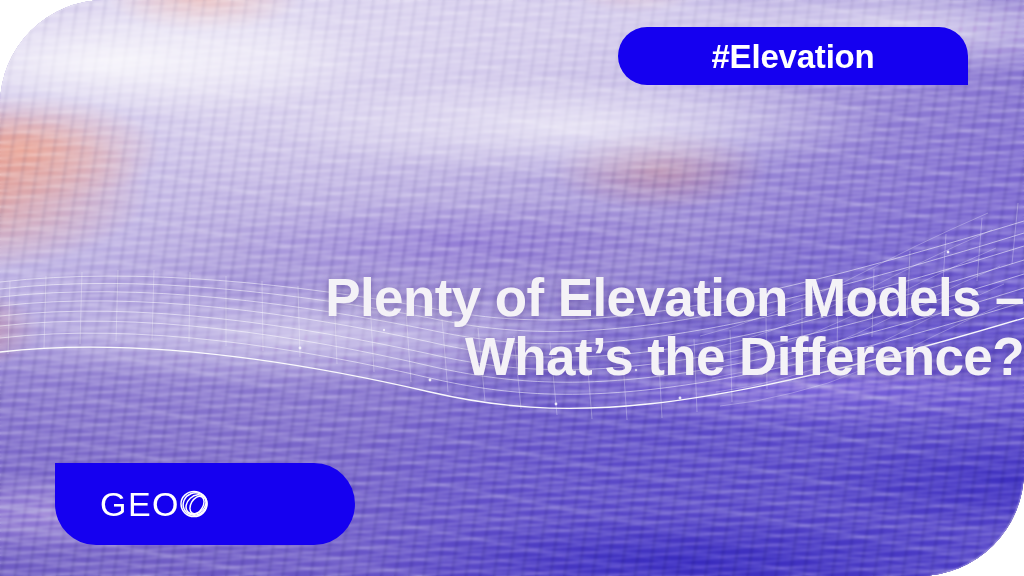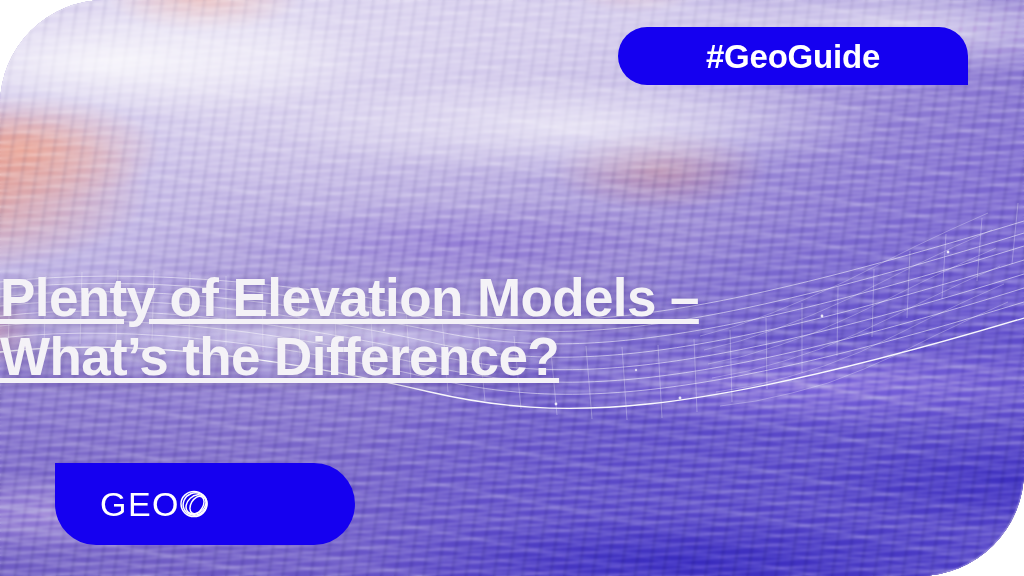--- a/index.html
+++ b/index.html
@@ -179,28 +179,27 @@
     line-height: 1;
     white-space: nowrap;
   }
 
   
   #title {
     position: absolute;
     left: 0;
     top: 232px;
     width: 1024px;
-    text-align: left;
+    text-align: right;
     color: #f4f2f7;
     font-size: 53px;
     font-weight: bold;
     line-height: 1.12;
     letter-spacing: -0.6px;
     text-shadow: 0 2px 10px rgba(54,30,110,0.35);
-    text-decoration: underline;
   }
   #title .line { display: block; white-space: nowrap; }
 
   
   #logo-badge {
     position: absolute;
     left: 55px;
     top: 463px;
     width: 300px;
     height: 82px;
@@ -312,21 +311,21 @@
         <circle cx="822" cy="316" r="1.4" fill="rgba(255,255,255,0.85)" stroke="none"></circle>
         <circle cx="300" cy="348" r="1.4" fill="rgba(255,255,255,0.85)" stroke="none"></circle>
         <circle cx="948" cy="252" r="1.4" fill="rgba(255,255,255,0.85)" stroke="none"></circle>
         <circle cx="384" cy="330" r="1.2" fill="rgba(255,255,255,0.7)" stroke="none"></circle>
         <circle cx="636" cy="370" r="1.2" fill="rgba(255,255,255,0.7)" stroke="none"></circle>
       </g>
     </svg>
   </div>
 
   <div id="tag-badge">
-    <span class="tag-text">#GeoGuide</span>
+    <span class="tag-text">#Elevation</span>
   </div>
 
   <h1 id="title">
     <span class="line">Plenty of Elevation Models –</span>
     <span class="line">What’s the Difference?</span>
   </h1>
 
   <div id="logo-badge">
     <div class="logo-geo-row">
       <span class="logo-geo-text">GEO</span>

